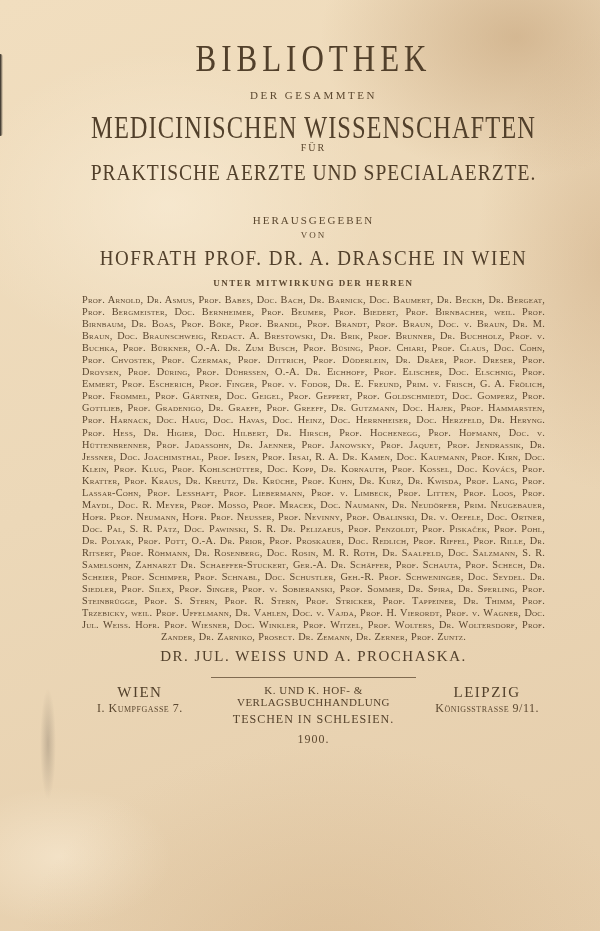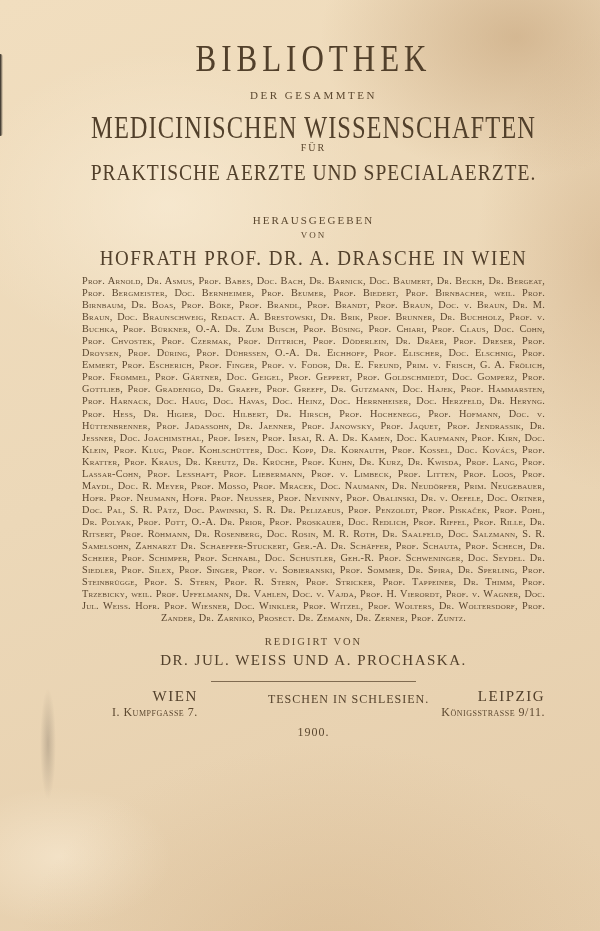--- a/index.html
+++ b/index.html
@@ -90,21 +90,20 @@
     width:205px;height:0;border:none;
     border-top:1px solid rgba(92,72,48,0.75);
     margin:12px auto 0 auto;
   }
   .t-publisher{
     font-size:16.5px;letter-spacing:1.5px;margin-top:14px;color:#52402b;
   }
   .imprint-row{
     display:flex;justify-content:space-between;align-items:flex-start;
     margin-top:6px;
-    text-align:right;
   }
   .imprint-col{width:25%;}
   .imprint-col.center{width:50%;}
   .imprint-city{font-size:15px;letter-spacing:1.5px;color:#52402b;}
   .imprint-address{font-size:12px;font-variant:small-caps;letter-spacing:0.5px;color:#5c4830;}
   .imprint-line1{font-size:11px;letter-spacing:0.5px;color:#55422c;}
   .imprint-line2{font-size:12px;letter-spacing:1px;margin-top:4px;color:#55422c;}
   .t-year{
     font-size:12px;letter-spacing:1px;margin-top:5px;color:#5c4830;
   }
@@ -127,36 +126,37 @@
     <div class="t-fuer">FÜR</div>
 
     <div class="t-praktische">PRAKTISCHE AERZTE UND SPECIALAERZTE.</div>
 
     <div class="t-herausgegeben">HERAUSGEGEBEN</div>
 
     <div class="t-von">VON</div>
 
     <div class="t-drasche">HOFRATH PROF. DR. A. DRASCHE IN WIEN</div>
 
+    <div class="t-mitwirkung">UNTER MITWIRKUNG DER HERREN</div>
 
     <div class="contributors">Prof. Arnold, Dr. Asmus, Prof. Babes, Doc. Bach, Dr. Barnick, Doc. Baumert, Dr. Beckh, Dr. Bergeat, Prof. Bergmeister, Doc. Bernheimer, Prof. Beumer, Prof. Biedert, Prof. Birnbacher, weil. Prof. Birnbaum, Dr. Boas, Prof. Böke, Prof. Brandl, Prof. Brandt, Prof. Braun, Doc. v. Braun, Dr. M. Braun, Doc. Braunschweig, Redact. A. Brestowski, Dr. Brik, Prof. Brunner, Dr. Buchholz, Prof. v. Buchka, Prof. Bürkner, O.-A. Dr. Zum Busch, Prof. Büsing, Prof. Chiari, Prof. Claus, Doc. Cohn, Prof. Chvostek, Prof. Czermak, Prof. Dittrich, Prof. Döderlein, Dr. Dräer, Prof. Dreser, Prof. Droysen, Prof. Düring, Prof. Dührssen, O.-A. Dr. Eichhoff, Prof. Elischer, Doc. Elschnig, Prof. Emmert, Prof. Escherich, Prof. Finger, Prof. v. Fodor, Dr. E. Freund, Prim. v. Frisch, G. A. Frölich, Prof. Frommel, Prof. Gärtner, Doc. Geigel, Prof. Geppert, Prof. Goldschmiedt, Doc. Gomperz, Prof. Gottlieb, Prof. Gradenigo, Dr. Graefe, Prof. Greeff, Dr. Gutzmann, Doc. Hajek, Prof. Hammarsten, Prof. Harnack, Doc. Haug, Doc. Havas, Doc. Heinz, Doc. Herrnheiser, Doc. Herzfeld, Dr. Heryng. Prof. Hess, Dr. Higier, Doc. Hilbert, Dr. Hirsch, Prof. Hochenegg, Prof. Hofmann, Doc. v. Hüttenbrenner, Prof. Jadassohn, Dr. Jaenner, Prof. Janowsky, Prof. Jaquet, Prof. Jendrassik, Dr. Jessner, Doc. Joachimsthal, Prof. Ipsen, Prof. Irsai, R. A. Dr. Kamen, Doc. Kaufmann, Prof. Kirn, Doc. Klein, Prof. Klug, Prof. Kohlschütter, Doc. Kopp, Dr. Kornauth, Prof. Kossel, Doc. Kovács, Prof. Kratter, Prof. Kraus, Dr. Kreutz, Dr. Krüche, Prof. Kuhn, Dr. Kurz, Dr. Kwisda, Prof. Lang, Prof. Lassar-Cohn, Prof. Lesshaft, Prof. Liebermann, Prof. v. Limbeck, Prof. Litten, Prof. Loos, Prof. Maydl, Doc. R. Meyer, Prof. Mosso, Prof. Mracek, Doc. Naumann, Dr. Neudörfer, Prim. Neugebauer, Hofr. Prof. Neumann, Hofr. Prof. Neusser, Prof. Nevinny, Prof. Obalinski, Dr. v. Oefele, Doc. Ortner, Doc. Pal, S. R. Pätz, Doc. Pawinski, S. R. Dr. Pelizaeus, Prof. Penzoldt, Prof. Piskaček, Prof. Pohl, Dr. Polyak, Prof. Pott, O.-A. Dr. Prior, Prof. Proskauer, Doc. Redlich, Prof. Riffel, Prof. Rille, Dr. Ritsert, Prof. Röhmann, Dr. Rosenberg, Doc. Rosin, M. R. Roth, Dr. Saalfeld, Doc. Salzmann, S. R. Samelsohn, Zahnarzt Dr. Schaeffer-Stuckert, Ger.-A. Dr. Schäffer, Prof. Schauta, Prof. Schech, Dr. Scheier, Prof. Schimper, Prof. Schnabl, Doc. Schustler, Geh.-R. Prof. Schweninger, Doc. Seydel. Dr. Siedler, Prof. Silex, Prof. Singer, Prof. v. Sobieranski, Prof. Sommer, Dr. Spira, Dr. Sperling, Prof. Steinbrügge, Prof. S. Stern, Prof. R. Stern, Prof. Stricker, Prof. Tappeiner, Dr. Thimm, Prof. Trzebicky, weil. Prof. Uffelmann, Dr. Vahlen, Doc. v. Vajda, Prof. H. Vierordt, Prof. v. Wagner, Doc. Jul. Weiss. Hofr. Prof. Wiesner, Doc. Winkler, Prof. Witzel, Prof. Wolters, Dr. Woltersdorf, Prof. Zander, Dr. Zarniko, Prosect. Dr. Zemann, Dr. Zerner, Prof. Zuntz.</div>
 
-    <div class="t-redigirt">REDIGIRT VON</div>
 
     <div class="t-redaction">DR. JUL. WEISS UND A. PROCHASKA.</div>
 
     <hr class="divider">
 
 
     <div class="imprint-row">
       <div class="imprint-col">
         <div class="imprint-city">WIEN</div>
         <div class="imprint-address">I. Kumpfgasse 7.</div>
       </div>
       <div class="imprint-col center">
+        <div class="imprint-line1">K. UND K. HOF- &amp; VERLAGSBUCHHANDLUNG</div>
         <div class="imprint-line2">TESCHEN IN SCHLESIEN.</div>
       </div>
       <div class="imprint-col">
         <div class="imprint-city">LEIPZIG</div>
         <div class="imprint-address">Königsstrasse 9/11.</div>
       </div>
     </div>
 
     <div class="t-year">1900.</div>
 

